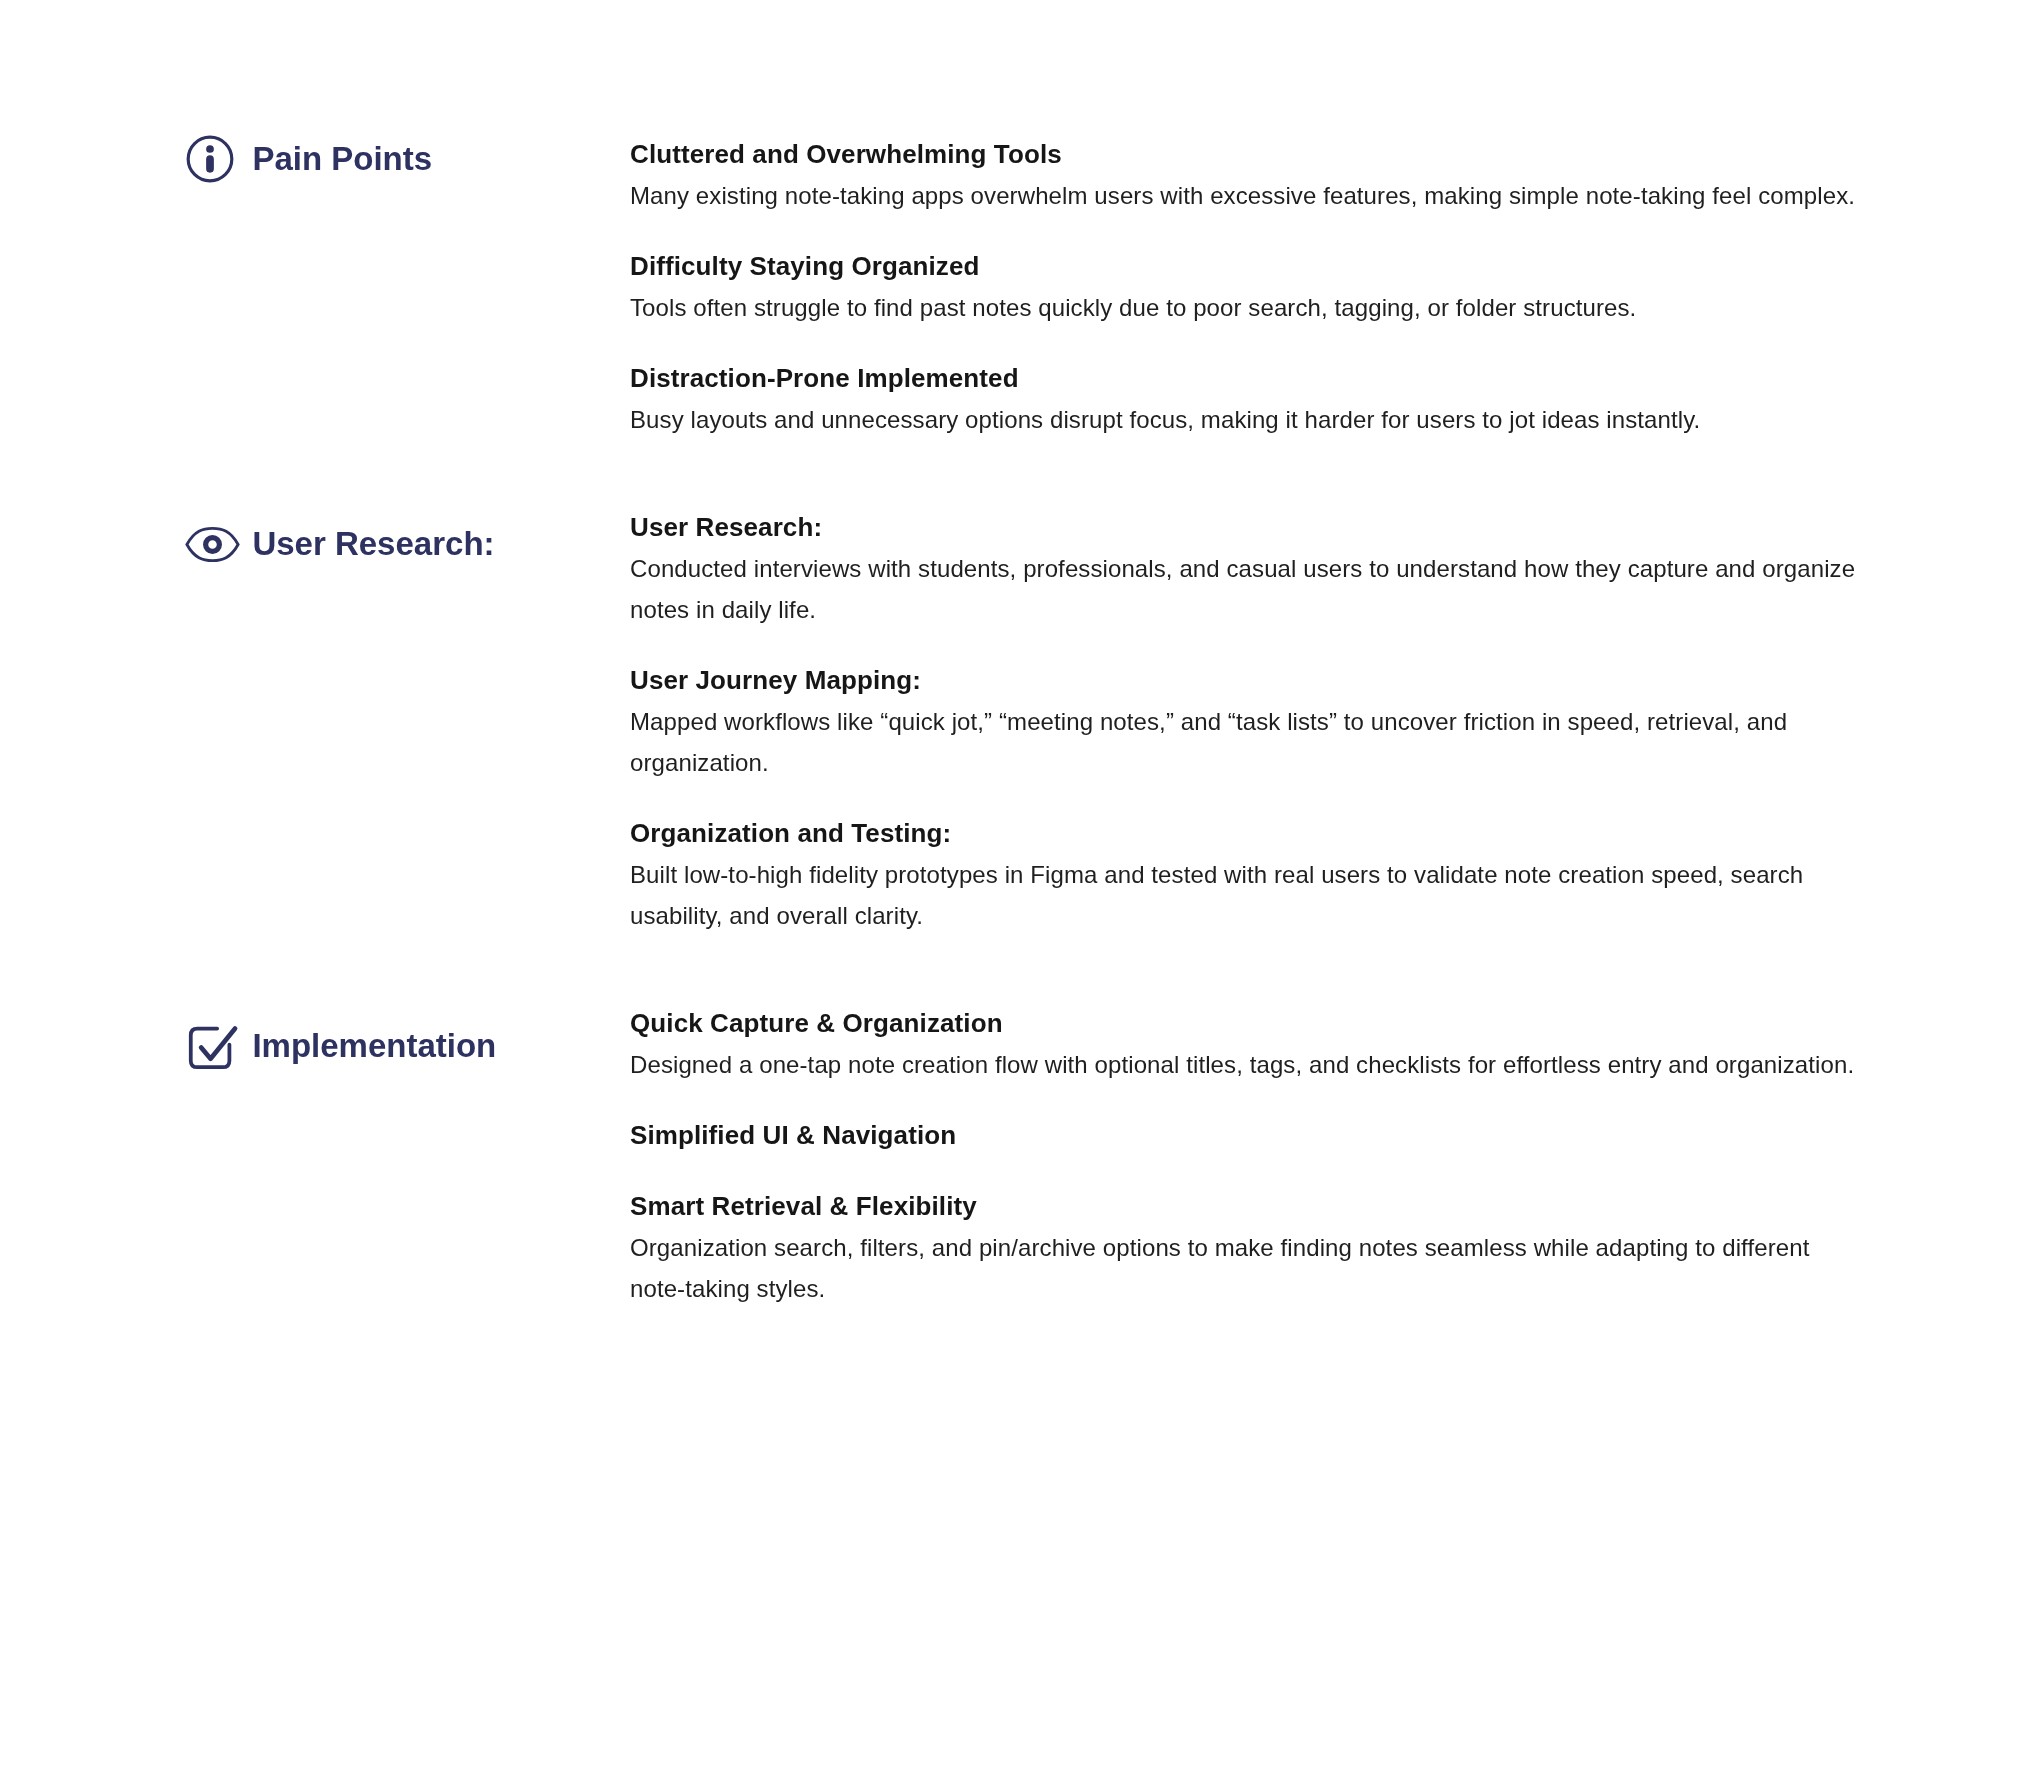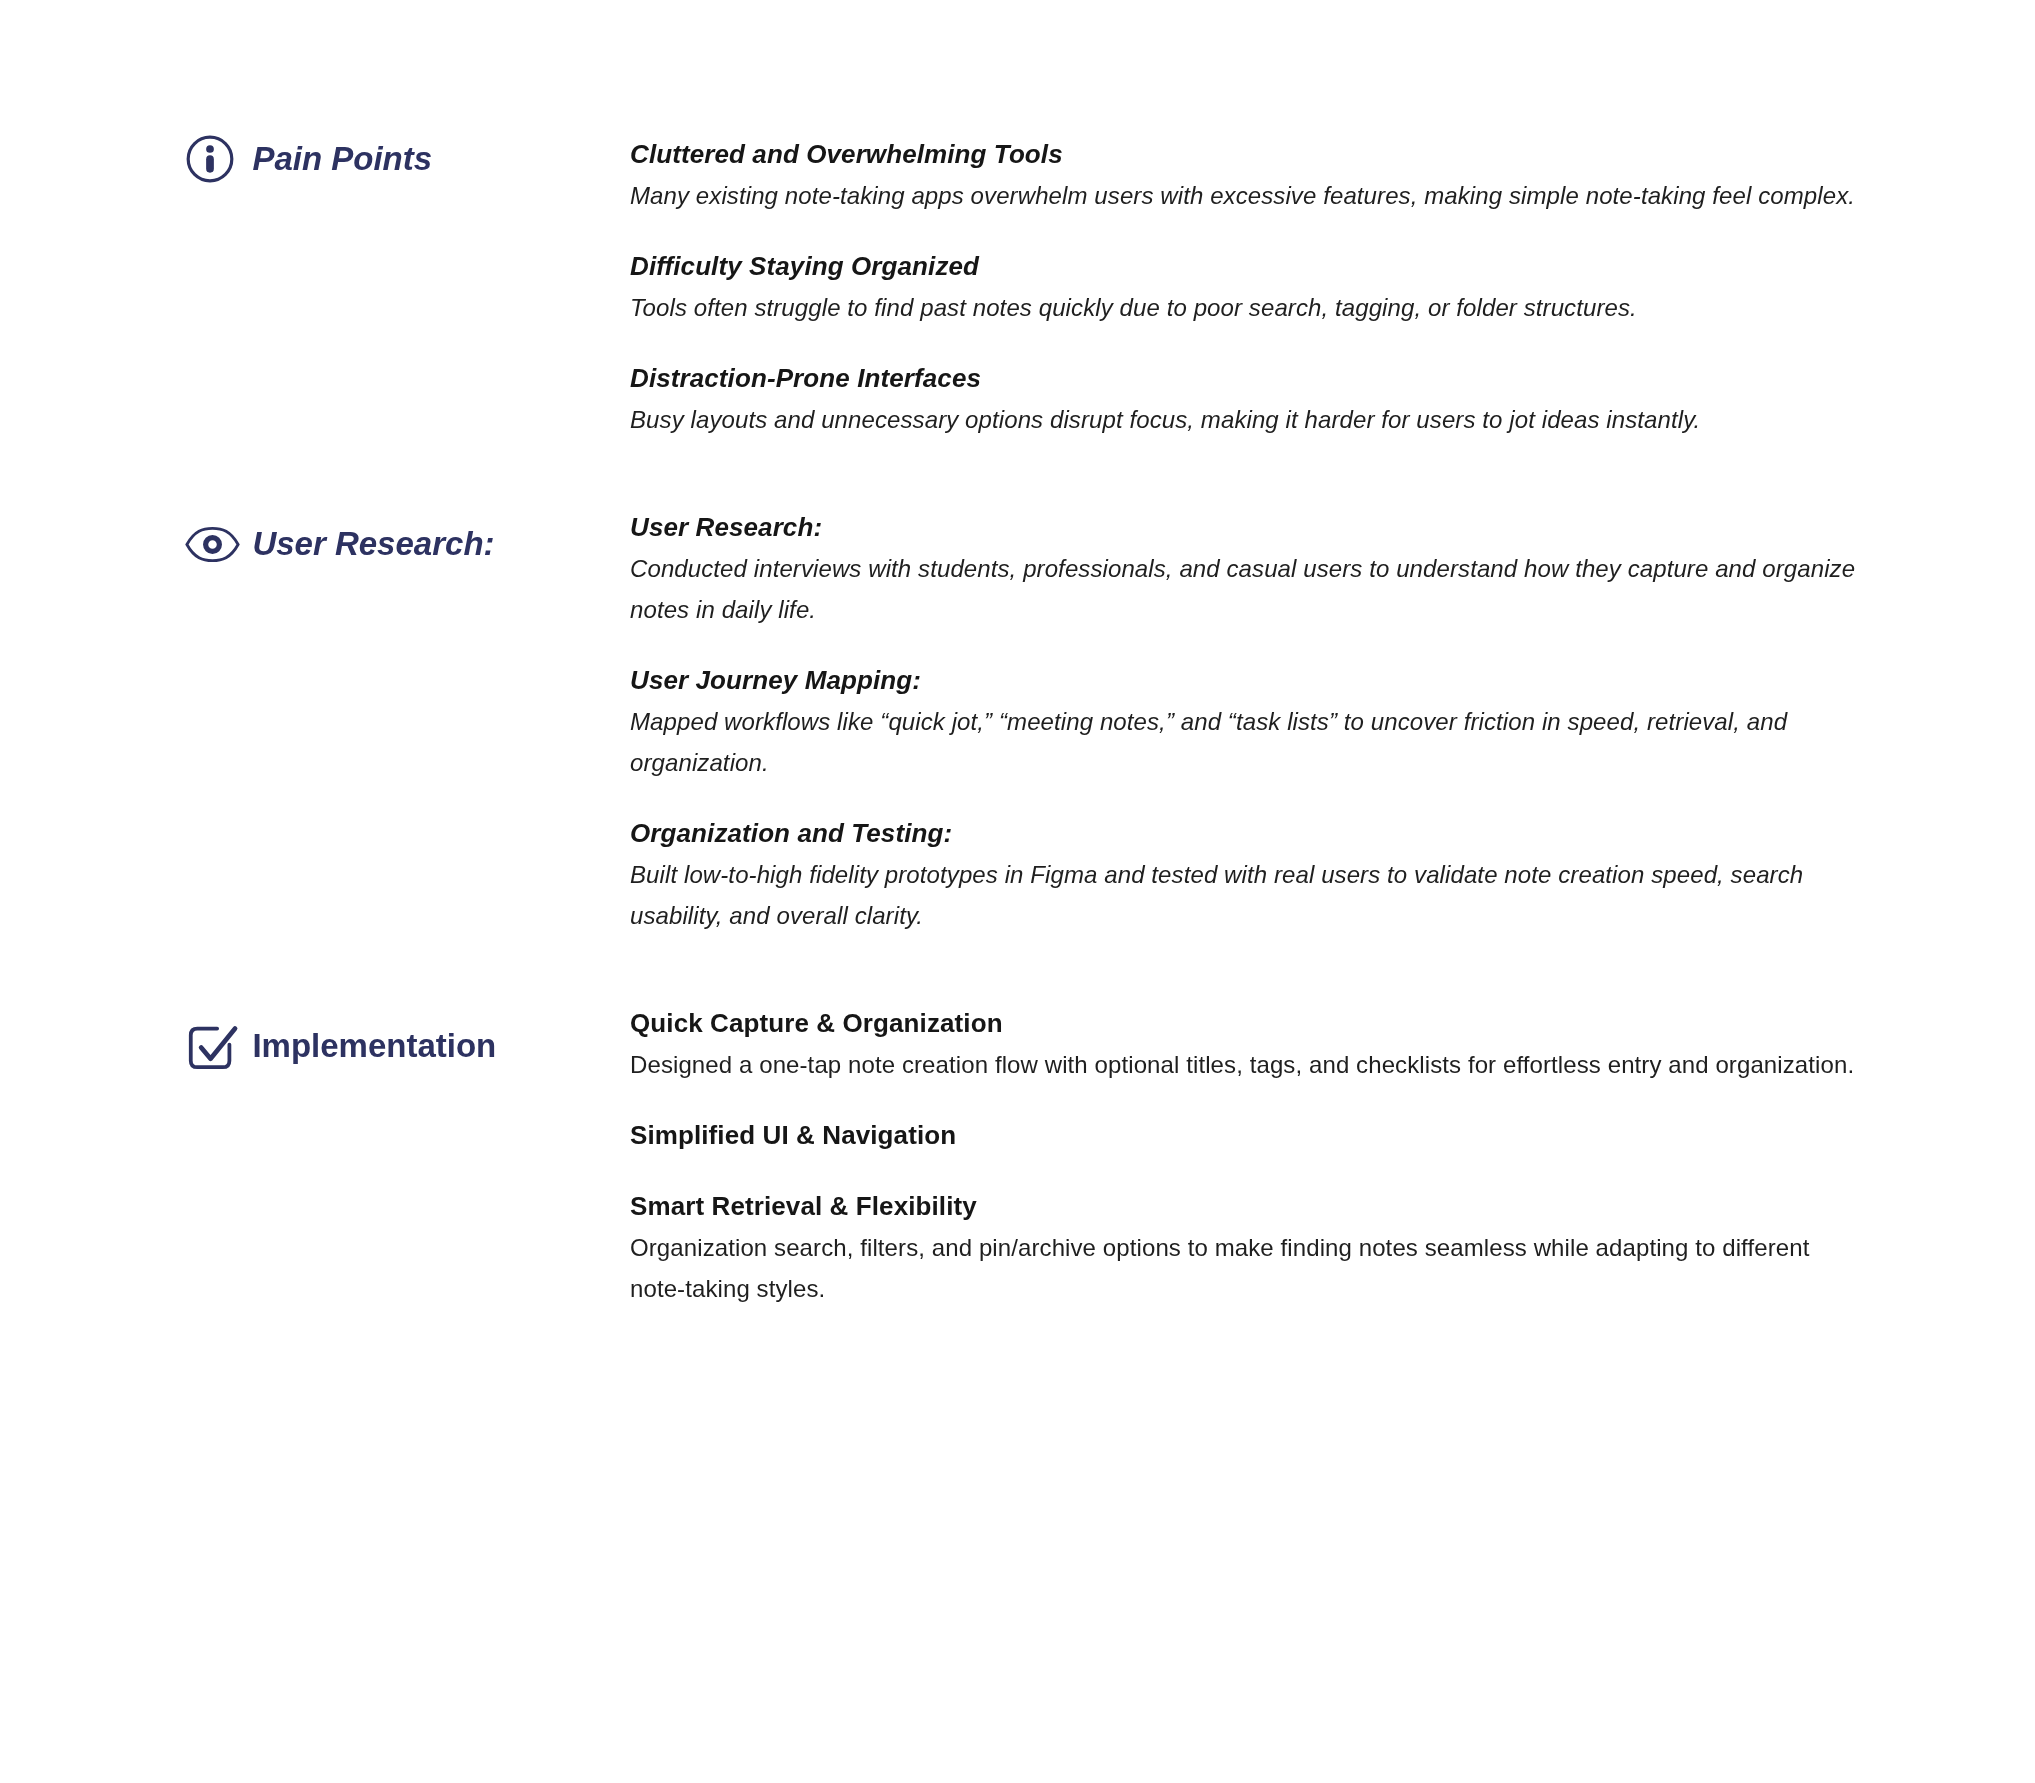--- a/index.html
+++ b/index.html
@@ -17,21 +17,20 @@
   }
   .sections {
     width: 100%;
   }
   .section {
     display: flex;
     align-items: flex-start;
   }
   .section:not(:last-child) {
     margin-bottom: 67px;
-    font-style: italic;
   }
   .section-label {
     flex: 0 0 445px;
     width: 445px;
     display: flex;
     align-items: center;
   }
   .section:nth-child(n+2) .section-label {
     padding-top: 19px;
   }
@@ -99,21 +98,21 @@
     <h3 class="block-heading">Cluttered and Overwhelming Tools</h3>
     <p class="block-body">Many existing note-taking apps overwhelm users with excessive features, making simple note-taking feel complex.</p>
   </div>
 
   <div class="content-block">
     <h3 class="block-heading">Difficulty Staying Organized</h3>
     <p class="block-body">Tools often struggle to find past notes quickly due to poor search, tagging, or folder structures.</p>
   </div>
 
   <div class="content-block">
-    <h3 class="block-heading">Distraction-Prone Interfaces</h3>
+    <h3 class="block-heading">Distraction-Prone Implemented</h3>
     <p class="block-body">Busy layouts and unnecessary options disrupt focus, making it harder for users to jot ideas instantly.</p>
   </div>
 </div>
   </section>
 
   <section class="section">
     <div class="section-label">
       <span class="icon-box">
           <svg width="55" height="37" viewBox="0 0 116 78" fill="none">
             <path d="M4 39 C 20 10, 38 5, 58 5 C 78 5, 96 10, 112 39 C 96 68, 78 73, 58 73 C 38 73, 20 68, 4 39 Z" stroke="#2d3261" stroke-width="6"></path>

